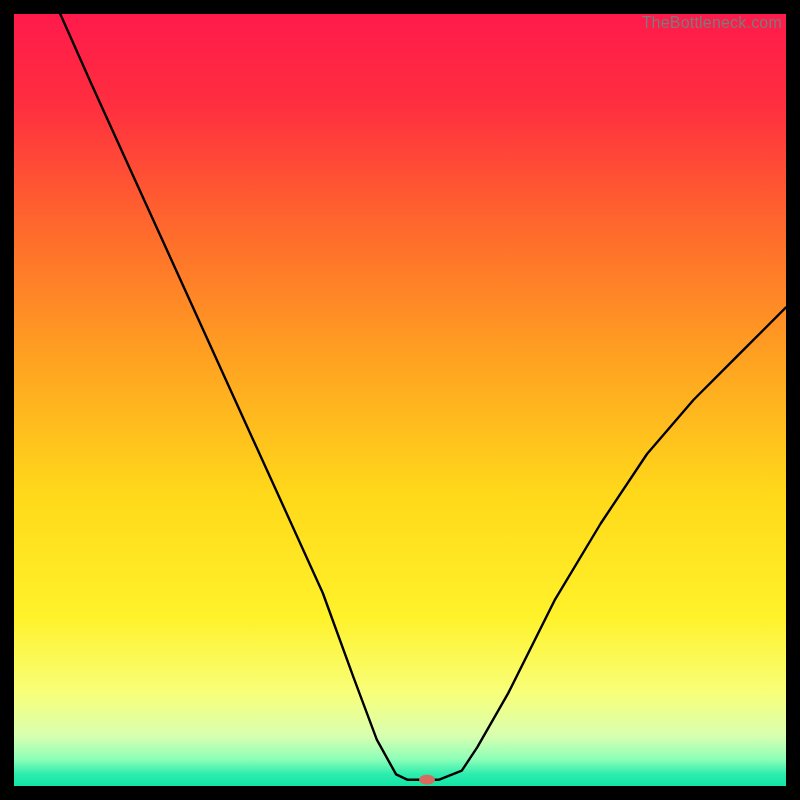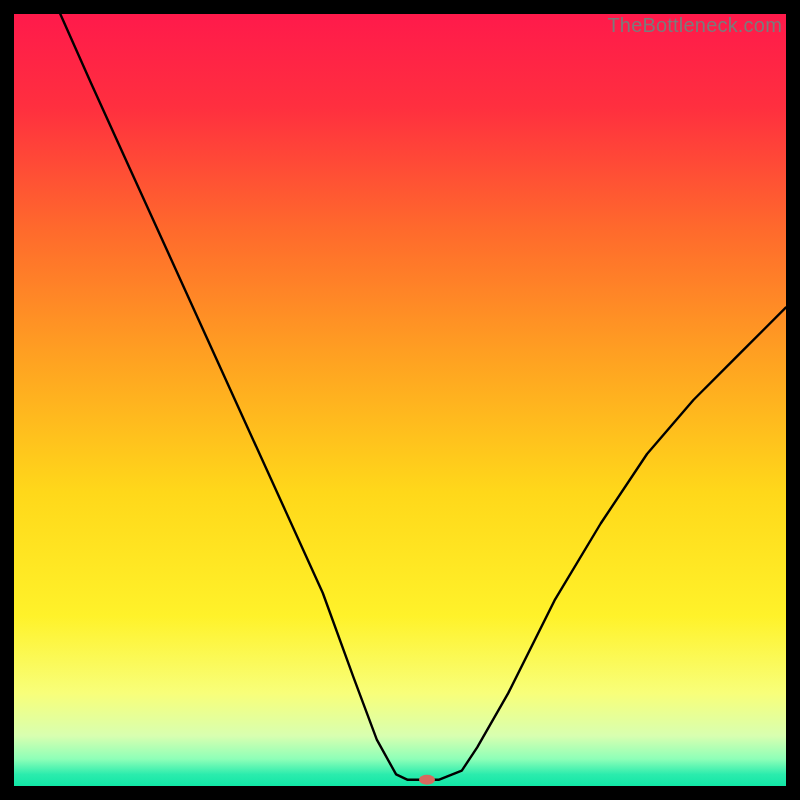--- a/index.html
+++ b/index.html
@@ -24,21 +24,21 @@
     left: 0;
     top: 0;
     width: 772px;
     height: 772px;
   }
   .watermark {
     position: absolute;
     top: 0;
     right: 4px;
     color: #7b7b7b;
-    font-size: 20px;
+    font-size: 16px;
     letter-spacing: 0.2px;
     font-weight: 500;
     z-index: 10;
     text-align: right;
   }
   svg { display: block; }
 </style>
 </head>
 <body>
 

